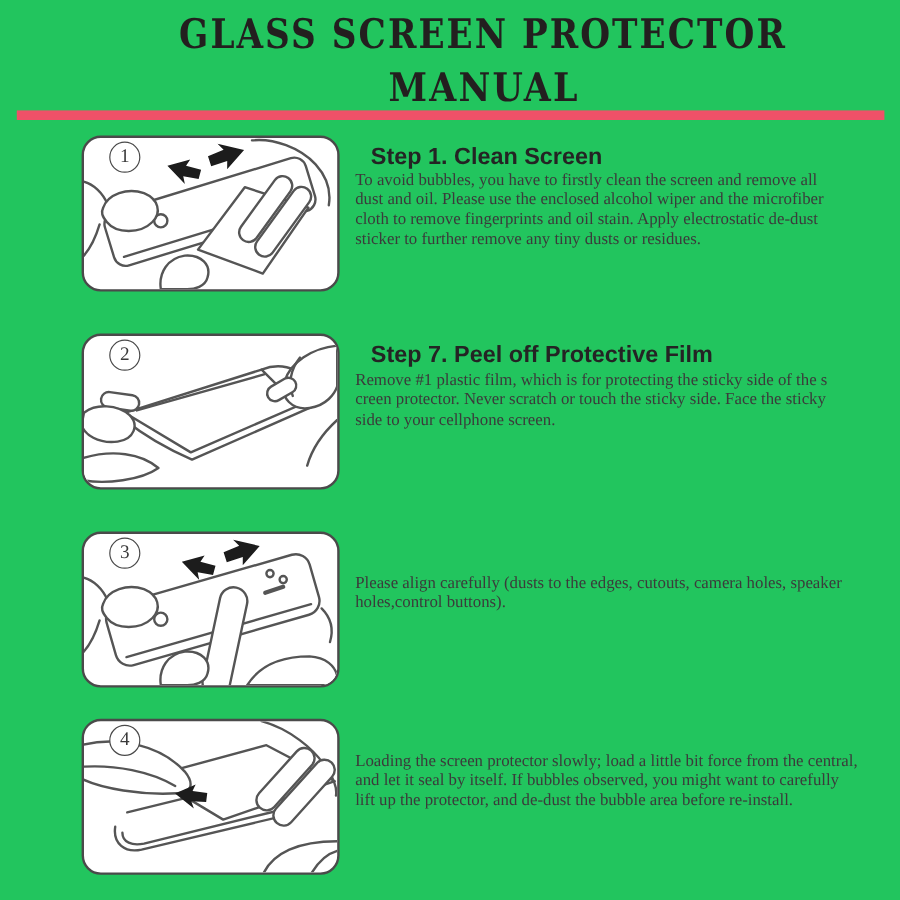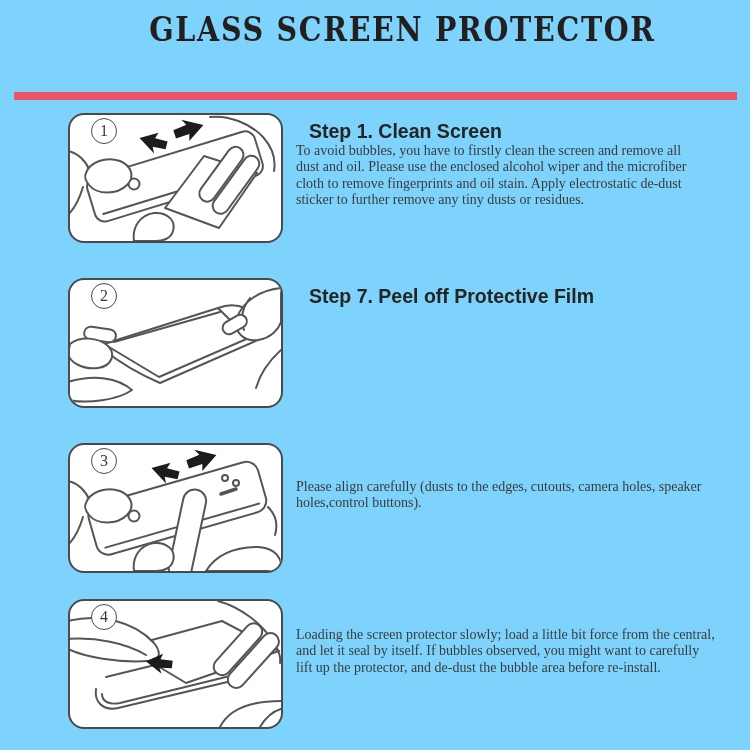--- a/index.html
+++ b/index.html
@@ -1,16 +1,16 @@
 <!DOCTYPE html>
 <html><head>
 <meta charset="utf-8">
 <style>
   html,body{margin:0;padding:0;background:#fff;}
-  .page{position:relative;width:750px;height:750px;background:#7dd3fc;overflow:hidden;
+  .page{position:relative;width:750px;height:750px;background:#22c55e;overflow:hidden;
         font-family:"Liberation Serif",serif;color:#2f2f2f;}
 
   
   .title-wrap{position:absolute;top:10px;left:0;width:750px;text-align:center;padding-left:56px;box-sizing:border-box;}
   .title-line{font-family:"DejaVu Serif",serif;font-weight:bold;color:#231f1f;line-height:1.15;}
   .title-line.l1{font-size:34px;letter-spacing:2px;display:inline-block;transform:scaleX(.84);transform-origin:center;}
   .title-line.l2{font-size:33px;letter-spacing:2px;display:inline-block;transform:scaleX(.88);transform-origin:center;margin-top:5px;}
   .title-row{line-height:1;}
 
   
@@ -36,20 +36,21 @@
              font-family:"Liberation Serif",serif;font-size:14px;line-height:16.3px;
              color:#3b3b3b;white-space:pre-line;}
 </style>
 </head>
 <body>
 
 <div class="page">
 
   <div class="title-wrap">
     <div class="title-row"><span class="title-line l1">GLASS SCREEN PROTECTOR</span></div>
+    <div class="title-row"><span class="title-line l2">MANUAL</span></div>
   </div>
 
   <div class="divider" style="background:#ef5168;"></div>
 
   <div class="illus" style="top:113px;">
     <span class="step-num">1</span>
     <svg width="211" height="126" viewBox="0 0 211 126">
       <g class="art">
         <path d="M-2,36 C8,38 16,46 20,56"></path>
         <path d="M-2,100 C6,92 10,82 13,72"></path>
@@ -95,20 +96,23 @@
         </g>
         <g transform="rotate(8 30 55)">
           <rect class="fillw" x="14" y="48" width="32" height="13" rx="6.5"></rect>
         </g>
         <path class="fillw" d="M0,64 C10,56 28,57 38,66 C46,74 42,86 28,88 C12,90 0,82 -2,74 Z"></path>
         <path class="fillw" d="M-2,102 C24,94 48,98 62,110 C48,120 18,124 -2,120 Z"></path>
       </g>
     </svg>
   </div>
   <h2 class="step-heading" style="top:268px;">Step 7. Peel off Protective Film</h2>
+  <p class="step-body" style="top:308px;">Remove #1 plastic film, which is for protecting the sticky side of the s
+creen protector. Never scratch or touch the sticky side. Face the sticky
+side to your cellphone screen.</p>
 
   <div class="illus" style="top:443px;">
     <span class="step-num">3</span>
     <svg width="211" height="126" viewBox="0 0 211 126">
       <g class="art">
         <path d="M-2,36 C8,38 16,46 20,56"></path>
         <path d="M-2,100 C6,92 10,82 13,72"></path>
         <g transform="rotate(-16 105 66)">
           <rect class="fillw" x="20" y="38" width="176" height="52" rx="12"></rect>
           <line x1="28" y1="82" x2="188" y2="82"></line>

